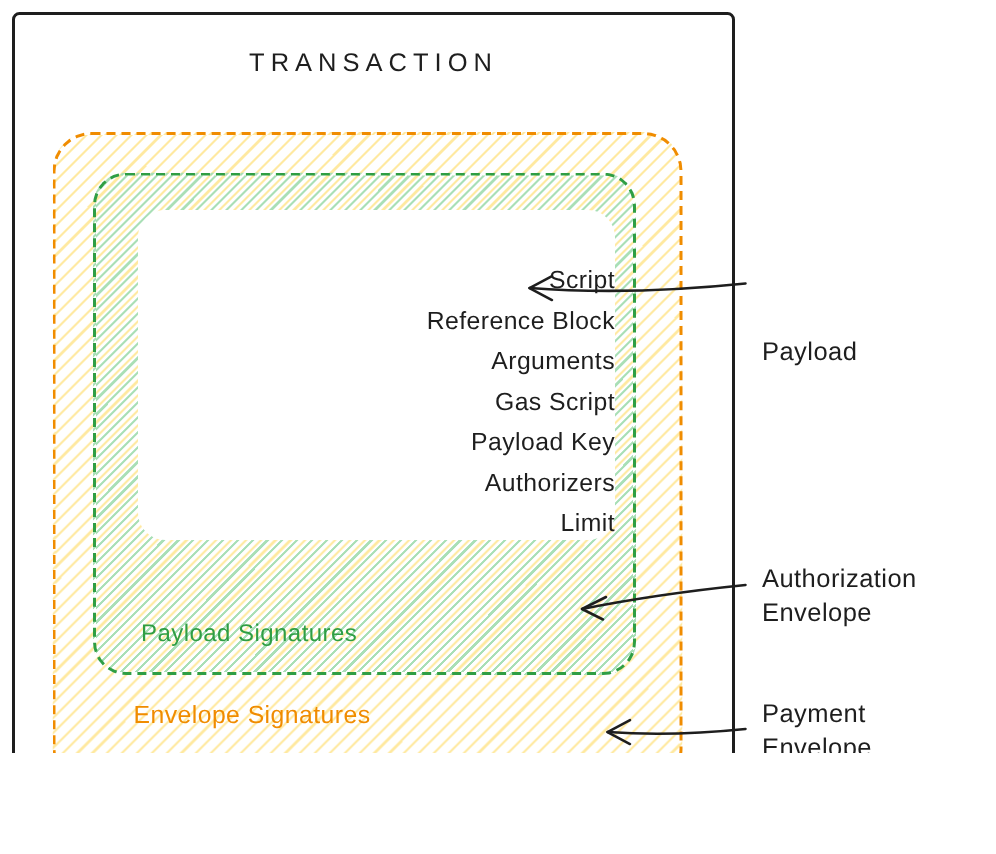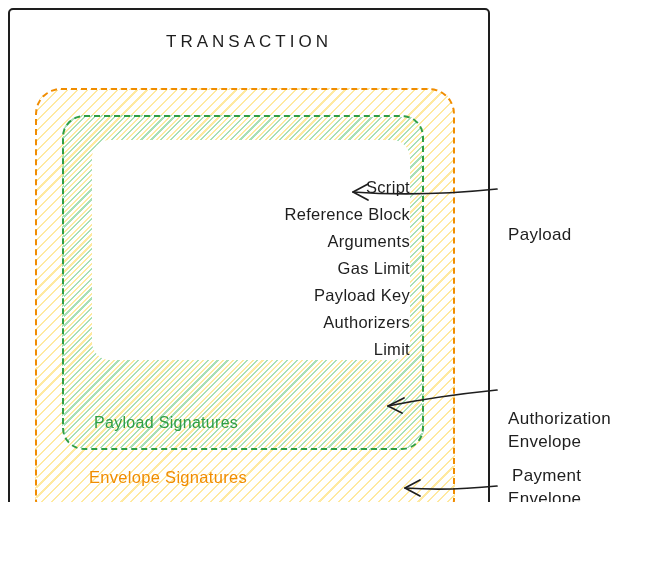--- a/index.html
+++ b/index.html
@@ -94,38 +94,38 @@
     stroke-linejoin: round;
   }
   .ann {
     position: absolute;
     font-size: 17px;
     line-height: 23px;
     letter-spacing: 0.3px;
     white-space: nowrap;
   }
   .payload-ann { left: 508px; top: 180px; margin-top: 43px; }
-  .auth-ann    { left: 508px; top: 374px; margin-top: 33px; }
-  .pay-ann     { left: 508px; top: 464px; text-align: right; }
+  .auth-ann    { left: 508px; top: 374px; }
+  .pay-ann     { left: 508px; top: 464px; }
 </style>
 </head>
 <body>
 
 <div class="canvas">
 
   <div class="outer-box">
     <div class="title">TRANSACTION</div>
 
     <div class="payment-region">
       <div class="auth-region">
         <div class="payload-box">
           <div class="field">Script</div>
           <div class="field">Reference Block</div>
           <div class="field">Arguments</div>
-          <div class="field">Gas Limit</div>
+          <div class="field">Gas Script</div>
           <div class="field">Payload Key</div>
           <div class="field">Authorizers</div>
           <div class="field">Limit</div>
         </div>
         <div class="payload-sig">Payload Signatures</div>
       </div>
       <div class="envelope-sig">Envelope Signatures</div>
     </div>
   </div>
 

